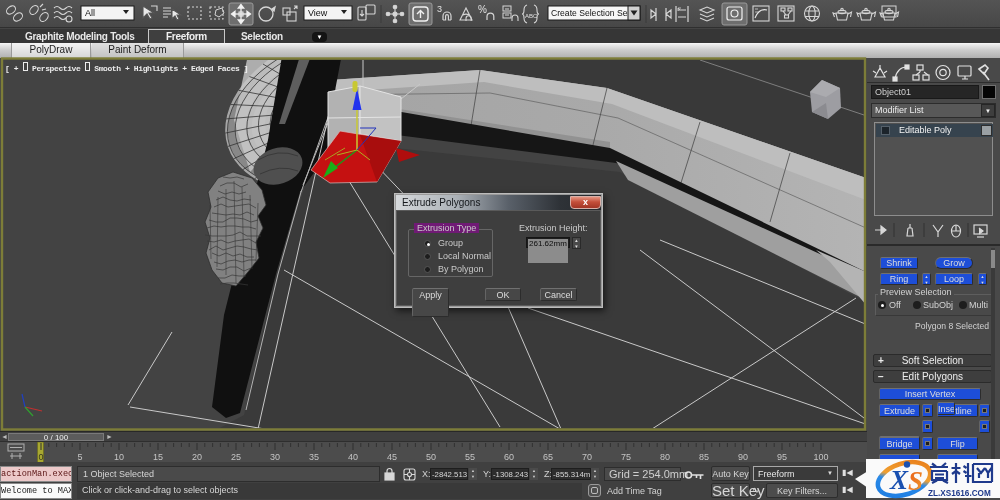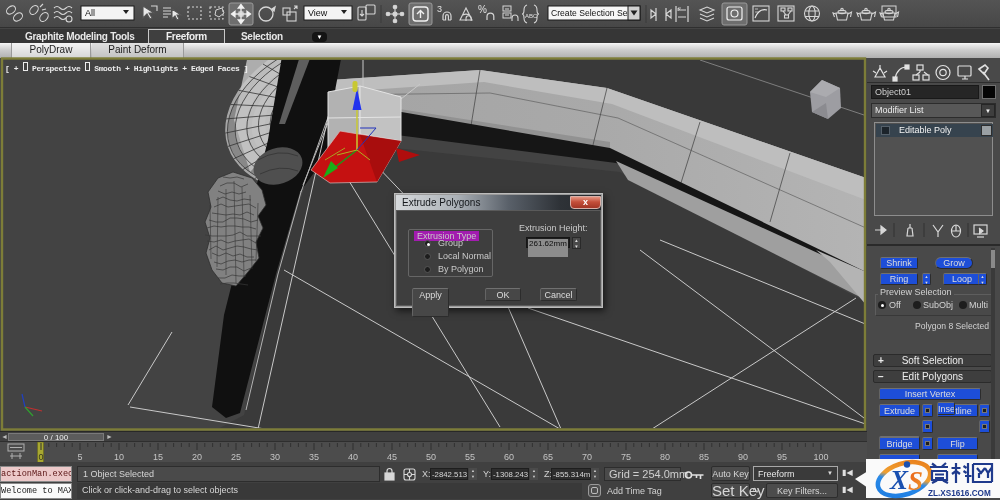--- a/index.html
+++ b/index.html
@@ -343,32 +343,32 @@
   <div class="abs" style="left:1px;top:1px;right:1px;height:15px;
        background:linear-gradient(to right,#d6d9dc,#aab0b6 30%,#596069 55%,#2e3237 80%,#26292d);">
     <span style="position:absolute;left:6px;top:2px;font-size:10px;color:#15181c;white-space:nowrap;">Extrude Polygons</span>
   </div>
   <div class="abs" style="left:175px;top:2px;width:31px;height:13px;border-radius:0 0 4px 4px;
        background:linear-gradient(#e59582,#c44f3a 45%,#a23525);border:1px solid #d8b0a8;
        color:#fff;font-size:9px;font-weight:bold;text-align:center;line-height:11px;">x</div>
   <div class="abs" style="left:1px;top:16px;right:1px;bottom:1px;background:#3e3e3e;border:1px solid #5a5a5a;">
 
     <div class="abs" style="left:11px;top:18px;width:85px;height:48px;border:1px solid #666;border-radius:2px;"></div>
-    <div class="abs" style="left:17px;top:20px;background:#a21caf;padding:0 3px;color:#c9c9c9;font-size:9px;">Extrusion Type</div>
+    <div class="abs" style="left:17px;top:12px;background:#701a75;padding:0 3px;color:#c9c9c9;font-size:9px;">Extrusion Type</div>
     <div class="abs" style="left:27px;top:29px;width:7px;height:7px;border-radius:50%;background:#1d1d1d;border:1px solid #565656;"></div>
     <div class="abs" style="left:29.5px;top:31.5px;width:3.5px;height:3.5px;border-radius:50%;background:#fff;"></div>
     <div class="abs" style="left:41px;top:27px;color:#c9c9c9;font-size:9px;">Group</div>
     <div class="abs" style="left:27px;top:42px;width:7px;height:7px;border-radius:50%;background:#1d1d1d;border:1px solid #565656;"></div>
     <div class="abs" style="left:41px;top:40px;color:#c9c9c9;font-size:9px;">Local Normal</div>
     <div class="abs" style="left:27px;top:55px;width:7px;height:7px;border-radius:50%;background:#1d1d1d;border:1px solid #565656;"></div>
     <div class="abs" style="left:41px;top:53px;color:#c9c9c9;font-size:9px;">By Polygon</div>
 
     <div class="abs" style="left:122px;top:12px;color:#c9c9c9;font-size:9px;white-space:nowrap;">Extrusion Height:</div>
     <div class="abs" style="left:129px;top:26px;width:44px;height:11px;background:#1d1d1d;border:1px solid #151515;">
-      <div class="abs" style="left:1px;top:1px;width:40px;height:18px;background:#8c8c8c;color:#0c0c0c;
+      <div class="abs" style="left:1px;top:1px;width:40px;height:24px;background:#8c8c8c;color:#0c0c0c;
            font-size:8px;line-height:9px;padding-left:1px;white-space:nowrap;">261.62mm</div>
     </div>
     <div class="abs" style="left:175px;top:26px;width:9px;height:12px;background:#4a4a4a;border:1px solid #2a2a2a;
          color:#ddd;font-size:4.4px;line-height:5.5px;text-align:center;">▲<br>▼</div>
 
     <div class="btn" style="left:15px;top:77px;width:37px;height:29px;line-height:13px;background:#474747;">Apply</div>
     <div class="btn" style="left:88px;top:77px;width:36px;height:13px;line-height:13px;background:#474747;">OK</div>
     <div class="btn" style="left:143px;top:77px;width:37px;height:13px;line-height:13px;background:#474747;">Cancel</div>
   </div>
 </div>
@@ -439,21 +439,21 @@
         <path d="M110 17 h7"></path>
         <path d="M112 8 l4 3 l-4 3" fill="#d8d8d8"></path>
       </g>
   </svg>
   <div class="abs" style="left:0;top:186px;width:133px;height:2px;background:#2a2a2a;"></div>
 
   <div class="btn" style="left:13px;top:199px;width:38px;height:12px;line-height:11px;">Shrink</div>
   <div class="btn" style="left:68px;top:199px;width:38px;height:12px;line-height:11px;border-radius:6px;">Grow</div>
   <div class="btn" style="left:13px;top:215px;width:38px;height:12px;line-height:11px;">Ring</div>
   <div class="btn" style="left:55px;top:215px;width:9px;height:12px;font-size:4px;line-height:5.5px;">▲<br>▼</div>
-  <div class="btn" style="left:68px;top:215px;width:38px;height:12px;line-height:11px;margin-left:8px;">Loop</div>
+  <div class="btn" style="left:68px;top:215px;width:38px;height:12px;line-height:11px;">Loop</div>
   <div class="btn" style="left:111px;top:215px;width:9px;height:12px;font-size:4px;line-height:5.5px;">▲<br>▼</div>
 
   <div class="abs" style="left:8px;top:236px;width:117px;height:22px;border:1px solid #5e5e5e;border-bottom-color:#383838;"></div>
   <div class="rtxt" style="left:11px;top:229px;background:#494949;padding:0 2px;">Preview Selection</div>
   <div class="abs" style="left:11px;top:243px;width:8px;height:8px;border-radius:50%;background:#1d1d1d;"></div>
   <div class="abs" style="left:13.5px;top:245.5px;width:3px;height:3px;border-radius:50%;background:#fff;"></div>
   <div class="rtxt" style="left:22px;top:242px;">Off</div>
   <div class="abs" style="left:46px;top:243px;width:8px;height:8px;border-radius:50%;background:#1d1d1d;"></div>
   <div class="rtxt" style="left:56px;top:242px;">SubObj</div>
   <div class="abs" style="left:92px;top:243px;width:8px;height:8px;border-radius:50%;background:#1d1d1d;"></div>

